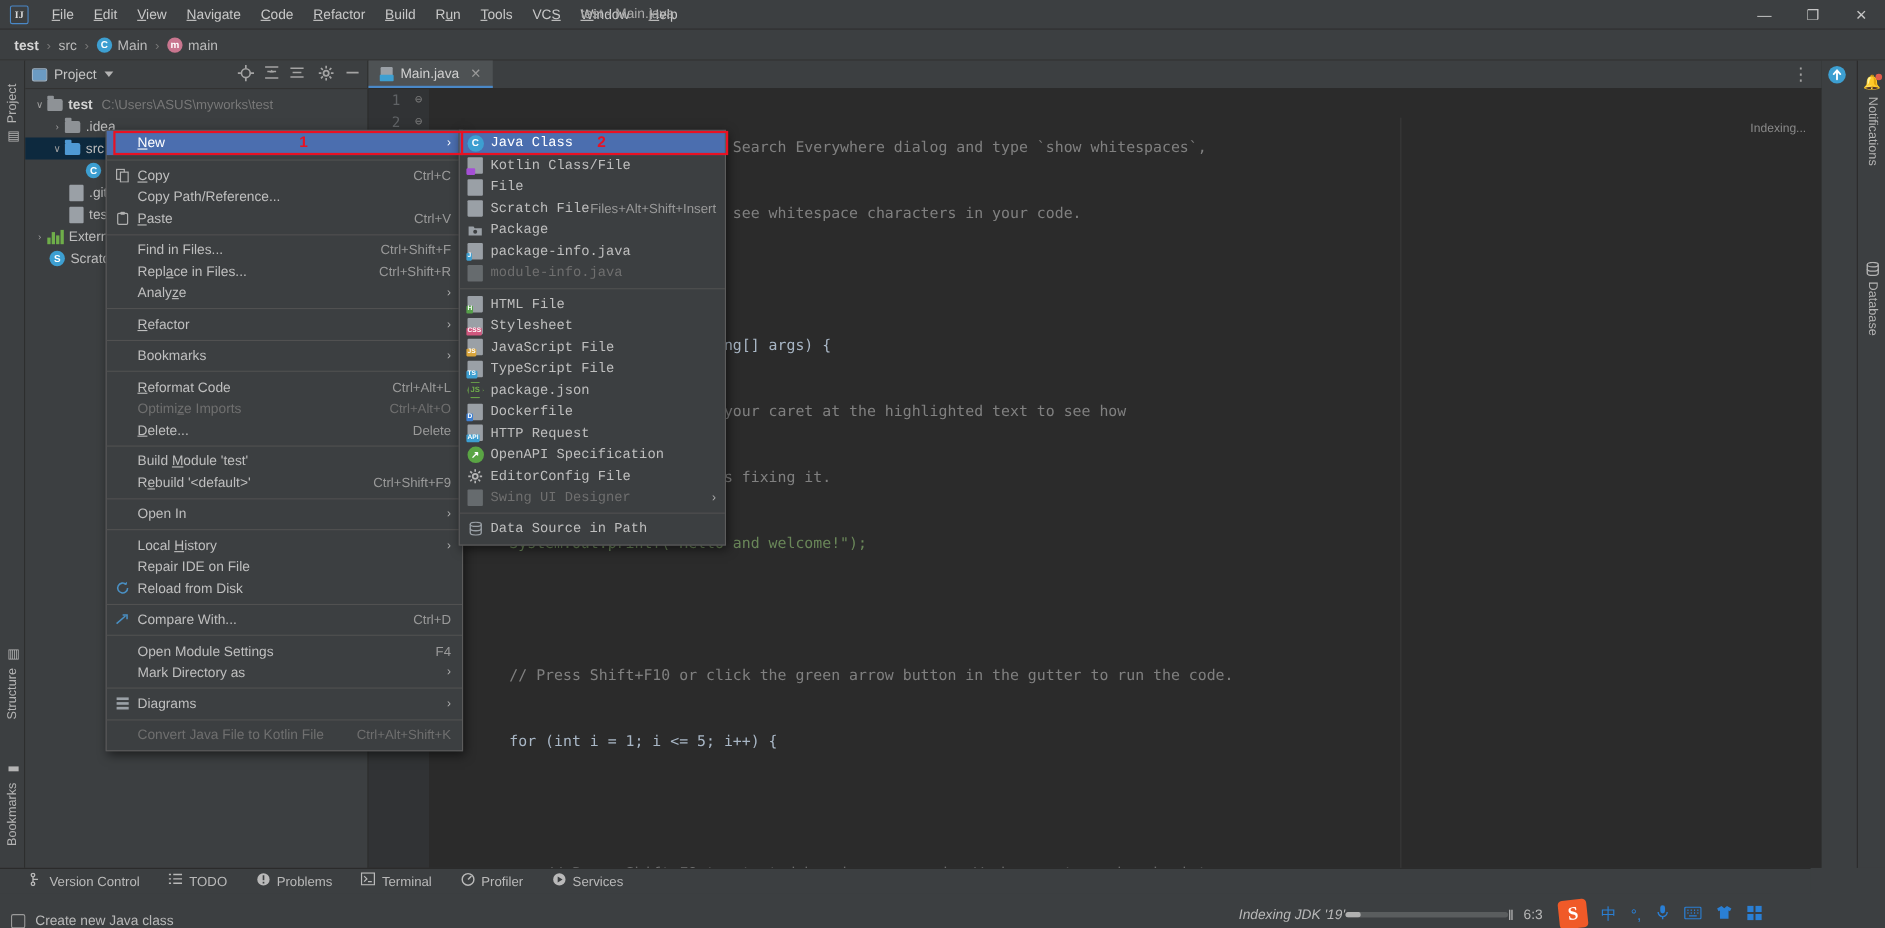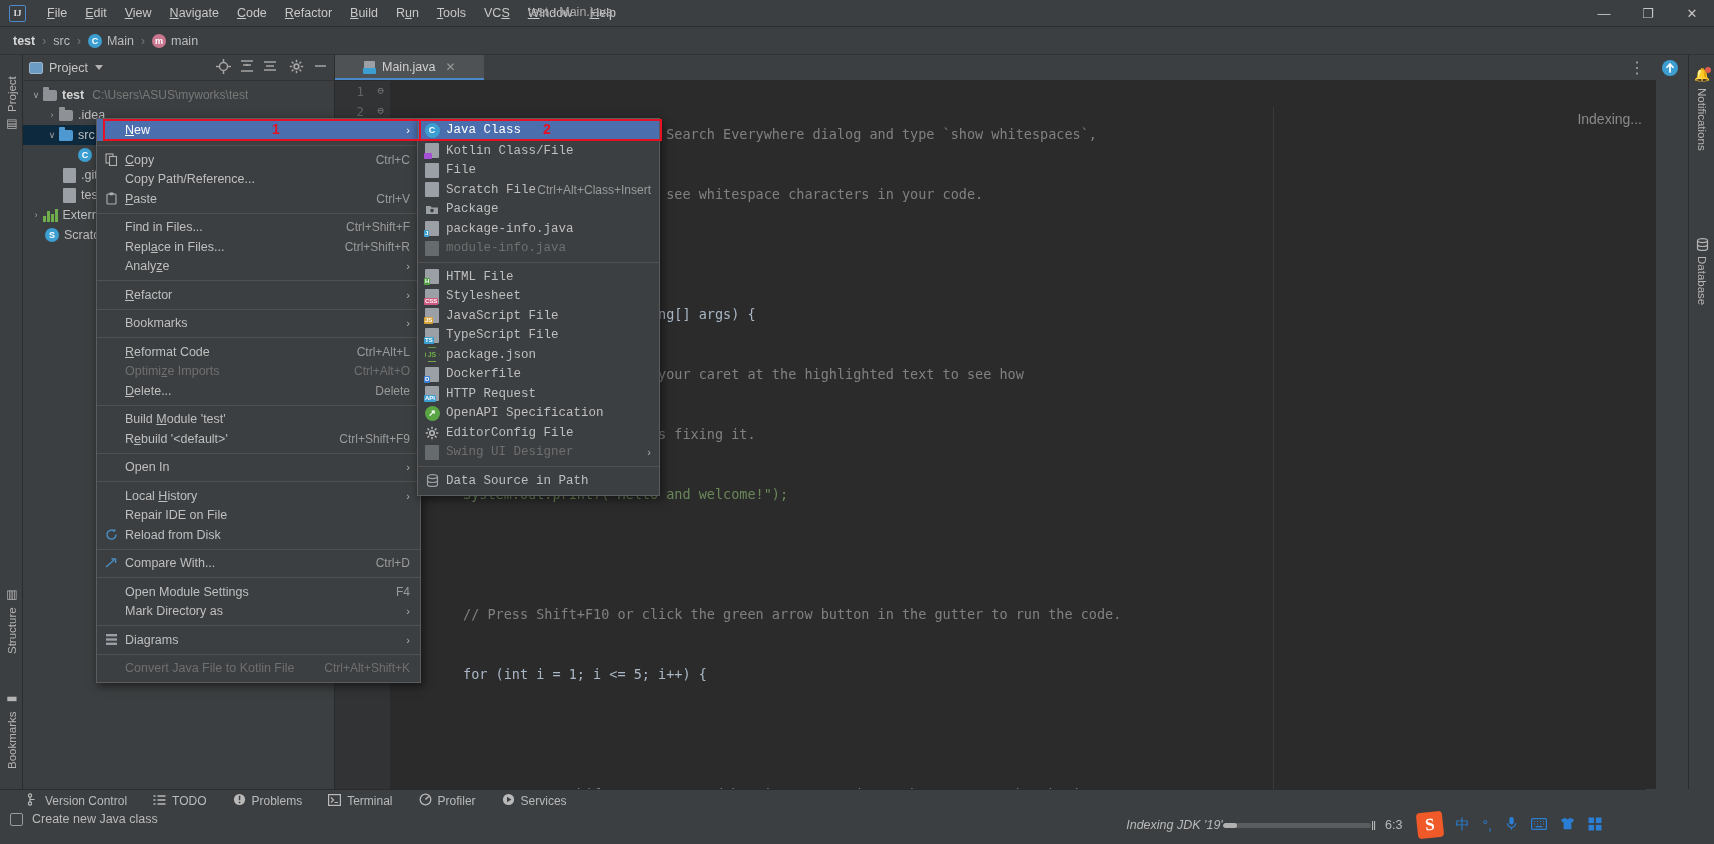--- a/index.html
+++ b/index.html
@@ -138,21 +138,21 @@
   
   .editor-area {
     position: absolute; left: 335px; top: 55px; right: 58px; height: 734px;
     background: #2b2b2b;
   }
   .tabstrip {
     height: 26px; background: #3c3f41; display: flex; align-items: stretch;
     border-bottom: 1px solid #2b2b2b; position: relative;
   }
   .etab {
-    display: flex; align-items: center; gap: 6px; padding: 0 28px;
+    display: flex; align-items: center; gap: 6px; padding: 0 10px;
     background: #4e5254; font-size: 12.5px; color: #d0d0d0;
     border-bottom: 2px solid #4a88c7;
   }
   .etab .xbtn { color: #9a9a9a; font-size: 12px; margin-left: 4px; }
   .tabstrip .kebab { margin-left: auto; padding: 0 10px; display: flex; align-items: center; color: #a0a0a0; letter-spacing:1px;}
   .codewrap { position: relative; height: 708px; overflow: hidden; }
   .gutter {
     position: absolute; left: 0; top: 0; width: 55px; height: 100%;
     background: #313335;
   }
@@ -166,21 +166,21 @@
   }
   .code {
     position: absolute; left: 55px; top: 0; right: 0; height: 100%;
     font-family: "DejaVu Sans Mono", monospace; font-size: 13.5px;
     line-height: 20px; white-space: pre; color: #a9b7c6; padding-top: 3px;
   }
   .cl { height: 20px; padding-left: 8px; }
   .cmt { color: #808080; }
   .str { color: #6a8759; }
   .indexing-lbl {
-    position: absolute; right: 14px; top: 30px; font-size: 14px; color: #8a8a8a;
+    position: absolute; right: 14px; top: 30px; font-size: 11px; color: #8a8a8a;
   }
   .editor-vsplit {
     position: absolute; left: 938px; top: 26px; width: 1px; height: 708px;
     background: #3b3b3b;
   }
 
   
   .rightstrip {
     position: absolute; right: 0; top: 55px; width: 26px; height: 734px;
     background: #3c3f41; border-left: 1px solid #2b2b2b;
@@ -192,30 +192,30 @@
   }
   .bell { position: relative; font-size: 13px; }
   .bell::after {
     content:''; position:absolute; right:-1px; top:0px; width:6px;height:6px;
     border-radius:50%; background:#e05c4c;
   }
 
   
   .bottombar {
     position: absolute; left: 0; bottom: 32px; width: 1646px; height: 23px;
-    background: #3c3f41; display: flex; align-items: center;
+    background: #3c3f41; display: flex; align-items: flex-end;
     border-top: 1px solid #2b2b2b;
   }
   .bb-item {
     display: flex; align-items: center; gap: 6px; font-size: 12px;
     color: #b9b9b9; padding: 0 13px; height: 23px;
   }
   .statusbar {
     position: absolute; left: 0; bottom: 0; width: 1610px; height: 32px;
-    background: #3c3f41; display: flex; align-items: flex-start;
+    background: #3c3f41; display: flex; align-items: flex-end;
   }
   .status-left { display: flex; align-items: center; gap: 9px; margin-left: 10px; font-size: 12.5px; color: #b9b9b9; }
   .sq-ico { width: 13px; height: 13px; border: 1.5px solid #9a9a9a; border-radius: 2px; }
   .status-right { margin-left: auto; display: flex; align-items: center; gap: 10px; margin-right: 8px; font-size: 12.5px; color: #b9b9b9; }
   .progwrap { display: flex; align-items: center; gap: 0; font-style: italic; }
   .progbar {
     width: 148px; height: 5px; background: #5a5d5e; border-radius: 3px; position: relative; overflow:hidden;
   }
   .progbar i { position:absolute; left:0; top:0; height:100%; width:14px; background:#b0b0b0; border-radius:3px;}
   .pausebtn { color: #bbb; font-size: 13px; letter-spacing: -1px; }
@@ -755,21 +755,21 @@
       <span class="sico">
           <span class="ft"></span>
         </span>
       <span class="slbl">File</span>
     </div>
     <div class="srow">
       <span class="sico">
           <span class="ft"></span>
         </span>
       <span class="slbl">Scratch File</span>
-      <span class="ssc">Ctrl+Alt+Class+Insert</span>
+      <span class="ssc">Files+Alt+Shift+Insert</span>
     </div>
     <div class="srow">
       <span class="sico">
         <svg width="14" height="13" viewBox="0 0 14 13">
             <path d="M1 3h4.5l1 1.4H13V11H1z" fill="#9aa0a6"></path>
             <circle cx="7" cy="7.6" r="1.8" fill="#3c3f41"></circle>
           </svg>
       </span>
       <span class="slbl">Package</span>
     </div>

